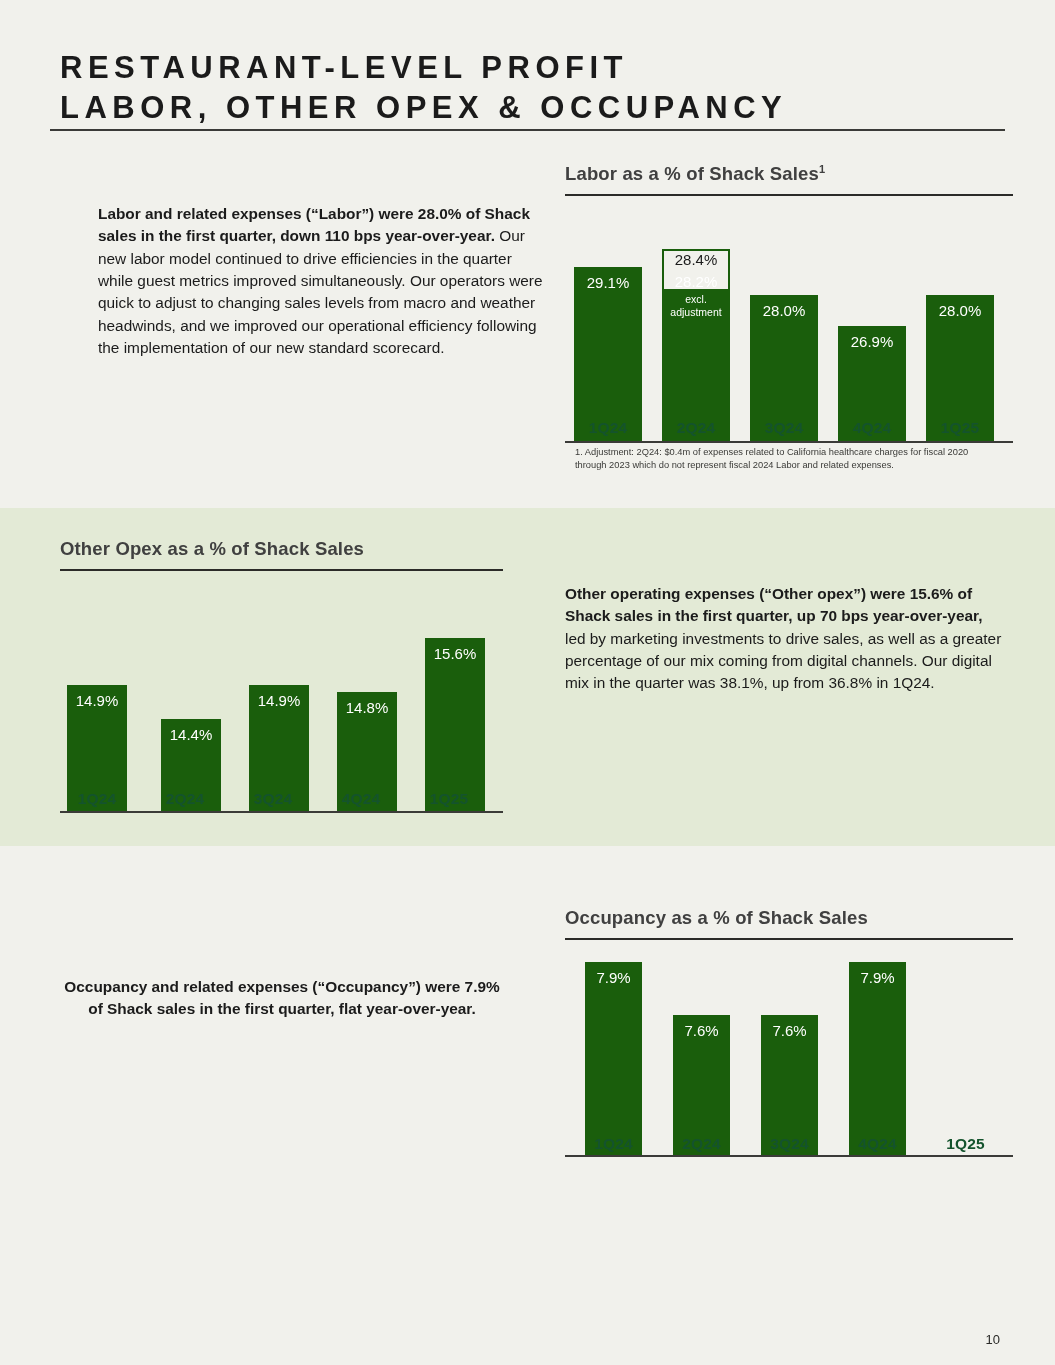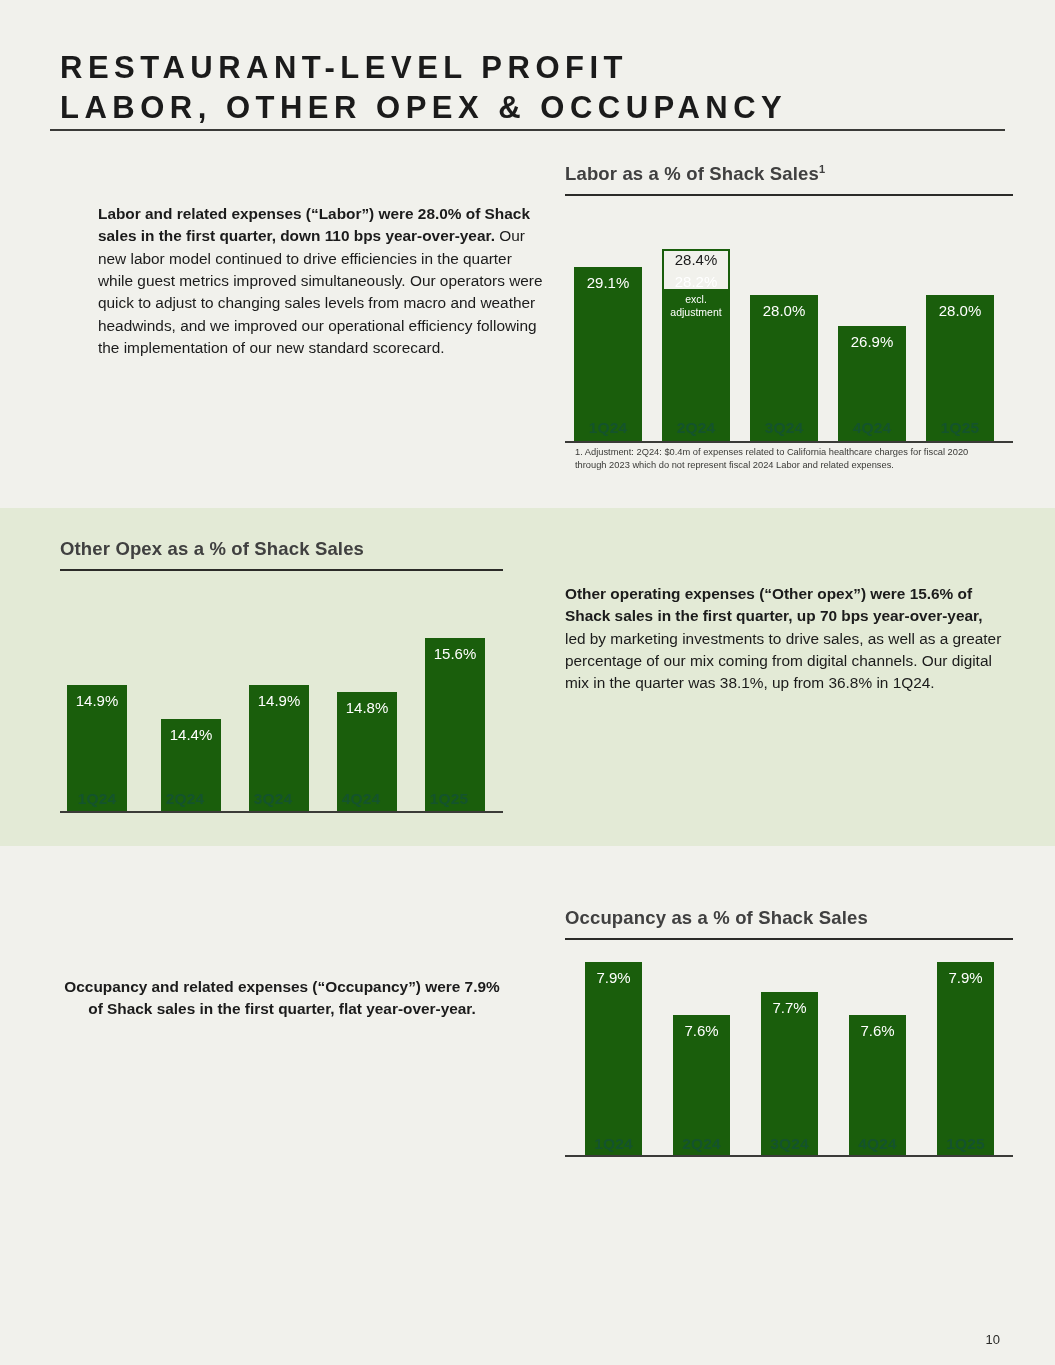--- a/index.html
+++ b/index.html
@@ -326,25 +326,20 @@
             <div class="bar-val">7.9%</div>
           </div>
         </div>
 
         <div class="bar-slot" style="width:57px; margin-left:31px;">
           <div class="bar" style="height:140px;">
             <div class="bar-val">7.6%</div>
           </div>
         </div>
 
-        <div class="bar-slot" style="width:57px; margin-left:31px;">
-          <div class="bar" style="height:163px;">
-            <div class="bar-val">7.7%</div>
-          </div>
-        </div>
 
         <div class="bar-slot" style="width:57px; margin-left:31px;">
           <div class="bar" style="height:140px;">
             <div class="bar-val">7.6%</div>
           </div>
         </div>
 
         <div class="bar-slot" style="width:57px; margin-left:31px;">
           <div class="bar" style="height:193px;">
             <div class="bar-val">7.9%</div>

